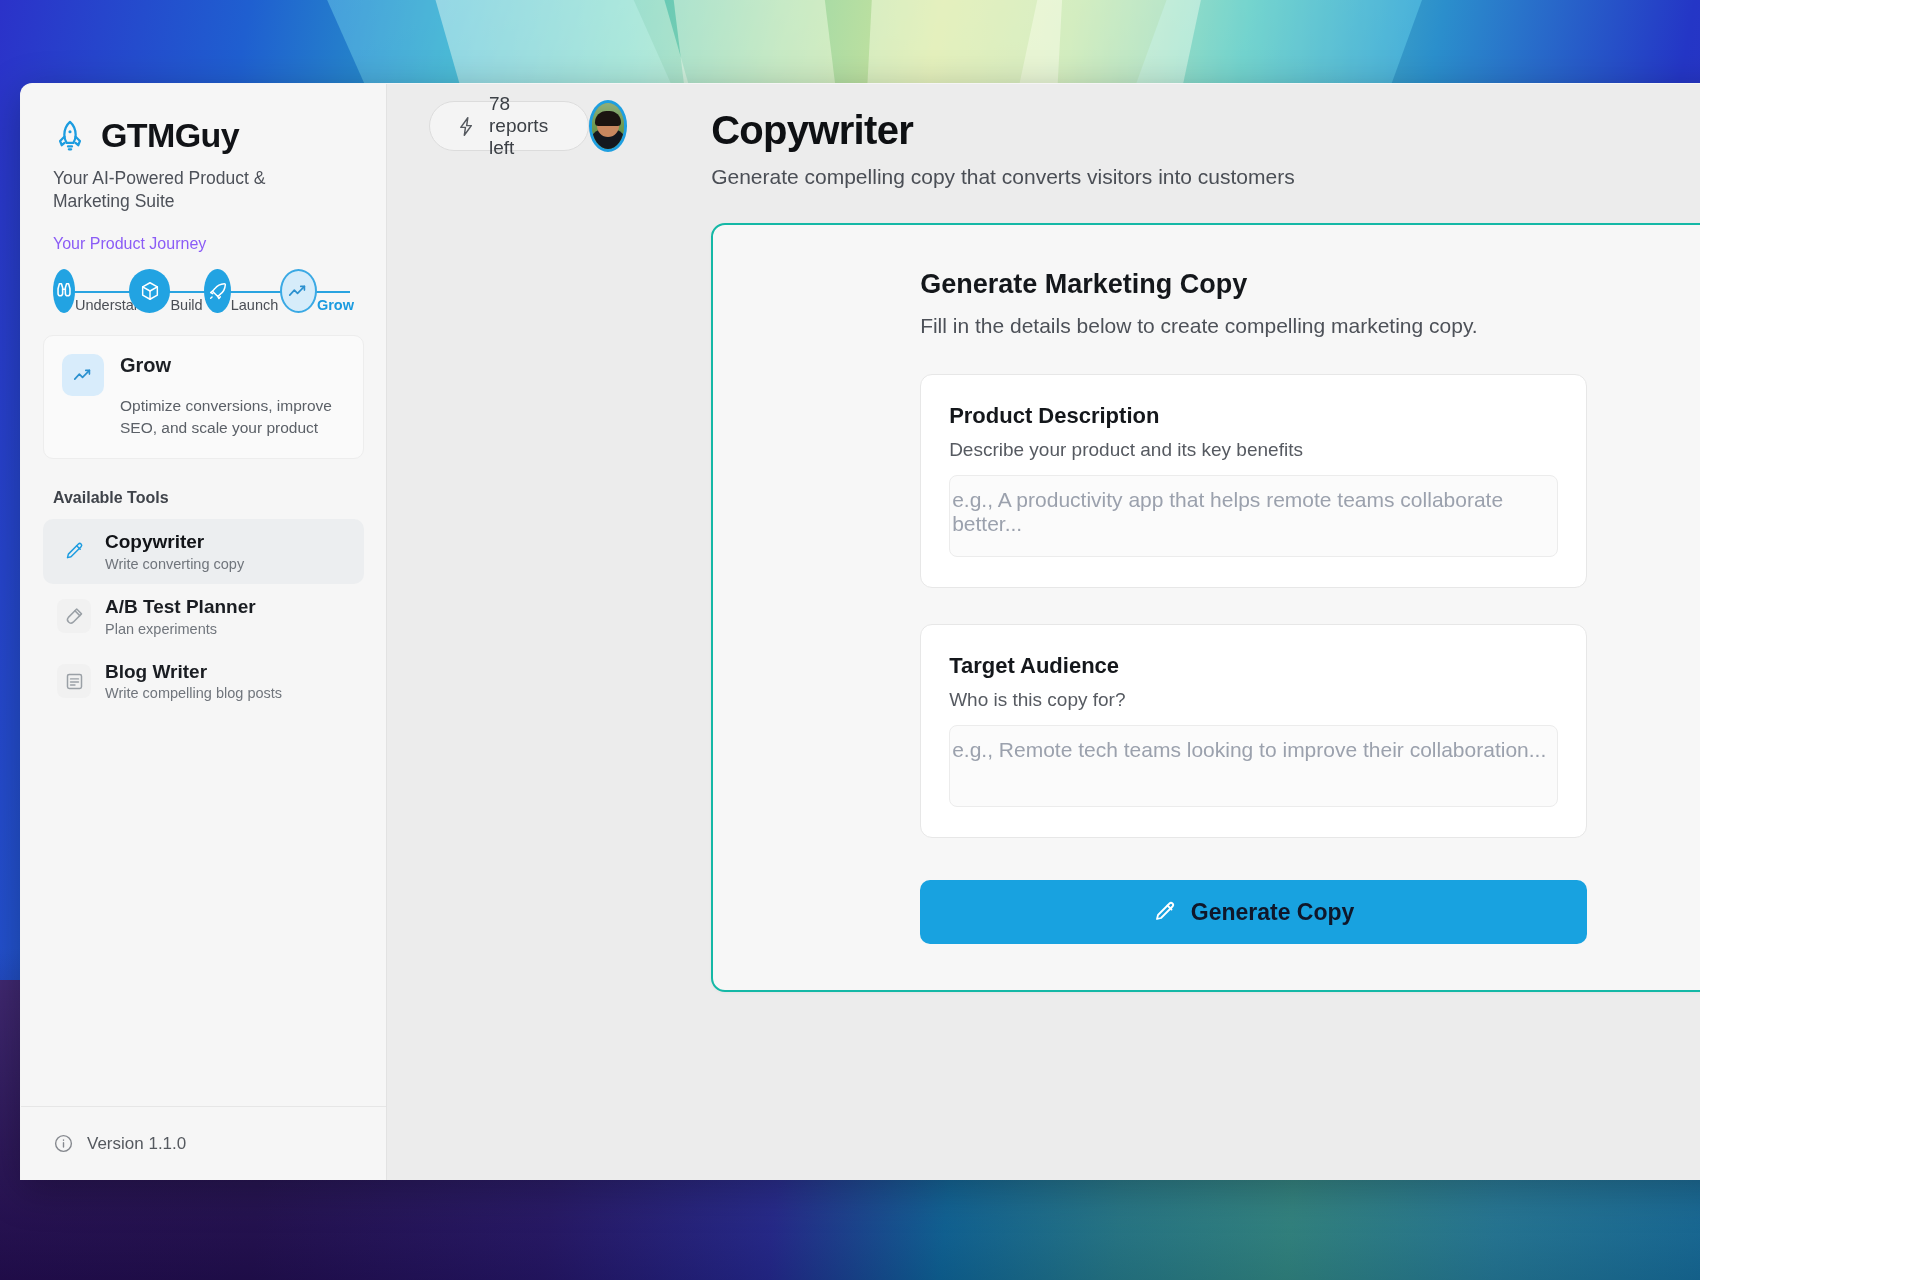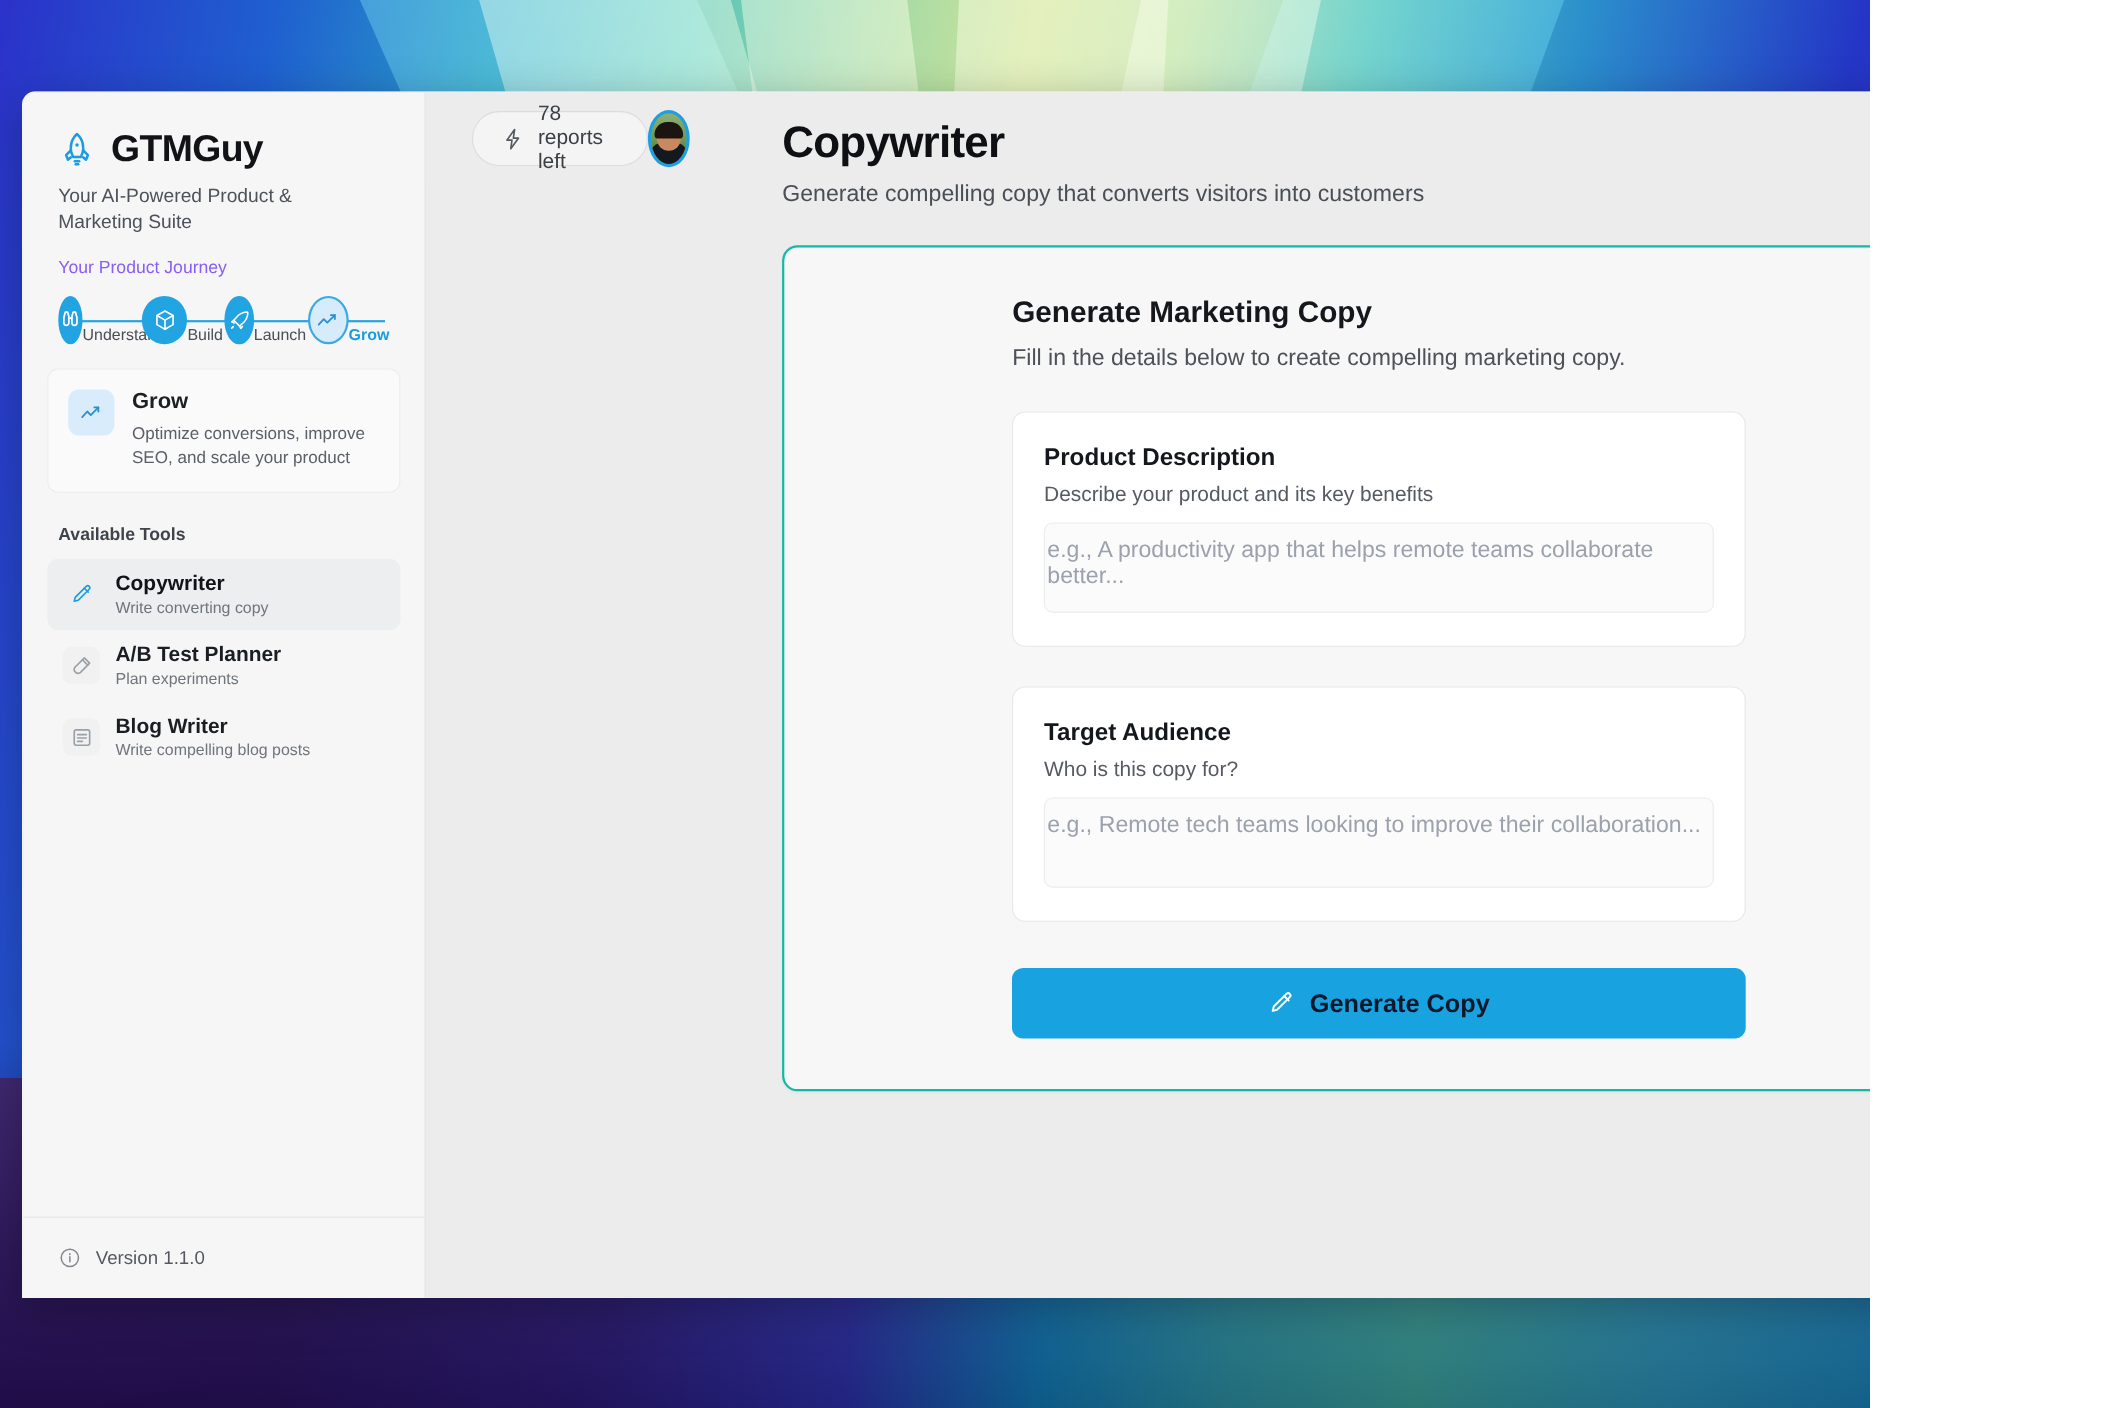--- a/index.html
+++ b/index.html
@@ -180,21 +180,21 @@
   .stage-icon {
     width: 42px; height: 42px;
     flex: 0 0 42px;
     border-radius: 10px;
     background: #d8ecfb;
     display: flex; align-items: center; justify-content: center;
     color: #2a90cf;
   }
   .stage-title { font-size: 20px; font-weight: 700; color: #1c1f24; }
   .stage-desc {
-    margin-top: 7px;
+    margin-top: 18px;
     font-size: 15.5px;
     line-height: 1.38;
     color: #5b6067;
   }
 
   .tools-label {
     padding: 30px 32px 0 32px;
     font-size: 16px;
     font-weight: 600;
     color: #3f434a;

